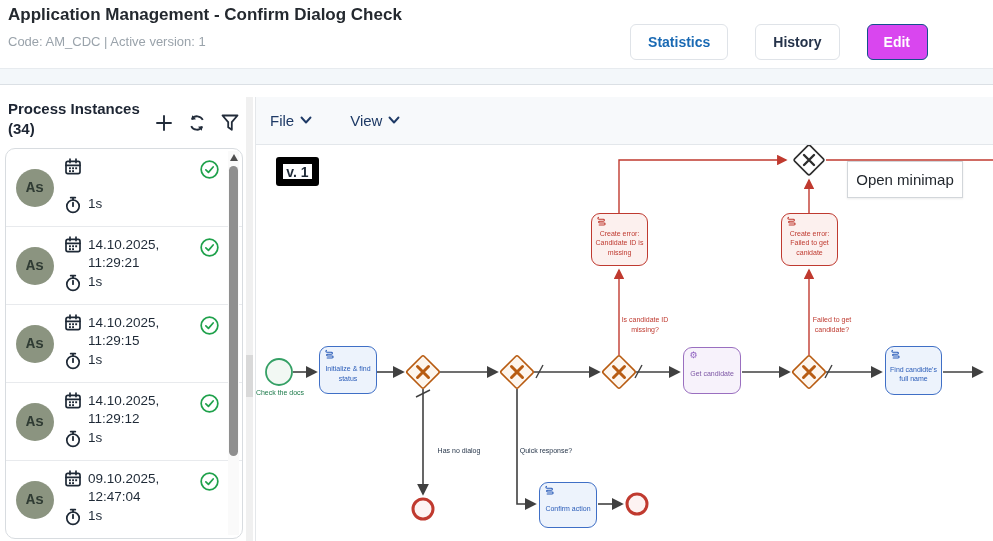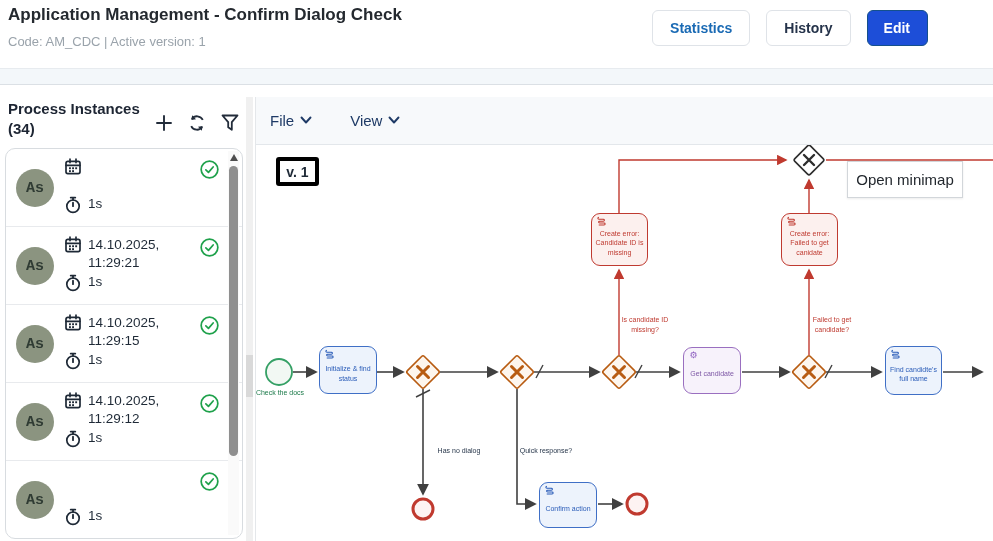--- a/index.html
+++ b/index.html
@@ -3,26 +3,26 @@
 <meta charset="utf-8">
 <style>
   * { margin:0; padding:0; box-sizing:border-box; }
   body { background:#fff; font-family:"Liberation Sans",sans-serif; }
   .page { position:relative; width:993px; height:541px; background:#fff; overflow:hidden; }
 
   
   .hdr { position:absolute; left:0; top:0; width:937px; height:62px; background:#fff; }
   .hdr-title { position:absolute; left:8px; top:5px; font-size:17px; font-weight:700; color:#24292f; }
   .hdr-sub { position:absolute; left:8px; top:34px; font-size:13px; color:#9aa3ab; }
-  .hdr-btns { position:absolute; right:9px; top:10px; display:flex; gap:16px; }
+  .hdr-btns { position:absolute; right:9px; top:24px; display:flex; gap:27px; }
   .btn { height:36px; padding:0 17px; border-radius:6px; border:1px solid #dfe3e8; background:#fff;
          font-size:14px; font-weight:600; font-family:inherit; cursor:pointer; display:flex; align-items:center; }
   .btn.stat { color:#1a6ab4; }
   .btn.hist { color:#25334a; }
-  .btn.edit { background:#1d4ed8; border-color:#14508c; color:#fff;padding-left:16px; }
+  .btn.edit { background:#d946ef; border-color:#14508c; color:#fff;padding-left:16px; }
 
   .strip { position:absolute; left:0; top:68px; width:993px; height:17px; background:#f3f7fa;
            border-top:1px solid #e7ebef; border-bottom:1px solid #dbe0e5; }
 
   
   .side-head { position:absolute; left:8px; top:99px; width:232px; display:flex; justify-content:space-between; }
   .side-title { width:138px; font-size:15px; font-weight:700; color:#1d2533; line-height:1.35; }
   .side-icons { display:flex; gap:13px; align-items:center; padding-top:8px; }
   .side-icons .ic { width:20px; height:20px; color:#222c3a; cursor:pointer; }
 
@@ -51,21 +51,21 @@
   
   .main { position:absolute; left:255px; top:97px; width:738px; height:444px; border-left:1px solid #e4e7ea; }
   .menubar { position:absolute; left:0; top:0; width:738px; height:48px; background:#f7f9fb;
              border-bottom:1px solid #e3e7eb; display:flex; align-items:center; gap:38px; padding-left:14px; }
   .menu-item { display:flex; align-items:center; gap:6px; font-size:15px; font-weight:500; color:#1e3a66; cursor:pointer; }
   .menu-item svg { width:12px; height:9px; }
 
   .canvas { position:absolute; left:0; top:48px; width:738px; height:396px; background:#fff; overflow:hidden; }
   .canvas svg.wires { position:absolute; left:0; top:0; }
 
-  .vbadge { position:absolute; left:20px; top:12px; width:43px; height:29px; border:4px solid #000000; border-radius:3px;
+  .vbadge { position:absolute; left:20px; top:12px; width:43px; height:29px; border:7px solid #000000; border-radius:3px;
             background:#fff; display:flex; align-items:center; justify-content:center;
             font-size:14px; font-weight:600; color:#1f2a37; cursor:pointer; }
   .minimap-btn { position:absolute; left:591px; top:16px; width:116px; height:37px; border:1px solid #d2d6da;
             background:#fff; box-shadow:0 1px 2px rgba(0,0,0,.08); display:flex; align-items:center; justify-content:center;
             font-size:15px; color:#23282e; cursor:pointer; }
 
   .task { position:absolute; border-radius:9px; border:1.4px solid; display:flex; align-items:center;
           justify-content:center; text-align:center; font-size:7px; line-height:1.35; padding:9px 3px 2px; cursor:pointer; }
   .task .tico { position:absolute; left:4px; top:2px; width:11px; height:11px; }
   .task.blue { border-color:#3f6fc6; background:#edf3fc; color:#2a5cb8; }
@@ -224,20 +224,34 @@
         <div class="pi-dur">1s</div>
       </div>
       <svg class="pi-check" viewBox="0 0 24 24">
         <circle cx="12" cy="12" r="8.7" fill="none" stroke="#1fa14b" stroke-width="1.8"></circle>
         <path d="M8.2 12.4 L10.9 15 L15.8 9.4" fill="none" stroke="#1fa14b" stroke-width="1.8" stroke-linecap="round" stroke-linejoin="round"></path>
       </svg>
     </div>
 
     <div class="pi-item">
       <div class="avatar">As</div>
+      <div class="pi-row1">
+        <svg class="pi-ic" viewBox="0 0 18 18">
+          <rect x="2" y="3.4" width="14" height="12.2" rx="1.8" fill="none" stroke="currentColor" stroke-width="1.7"></rect>
+          <path d="M6 1.2 V4.6 M12 1.2 V4.6 M2 7.3 H16" stroke="currentColor" stroke-width="1.7" stroke-linecap="round"></path>
+          <g fill="currentColor">
+              <rect x="5" y="9.3" width="1.9" height="1.9"></rect>
+              <rect x="8.1" y="9.3" width="1.9" height="1.9"></rect>
+              <rect x="11.2" y="9.3" width="1.9" height="1.9"></rect>
+              <rect x="5" y="12.2" width="1.9" height="1.9"></rect>
+              <rect x="8.1" y="12.2" width="1.9" height="1.9"></rect>
+            </g>
+        </svg>
+        <div class="pi-date">09.10.2025, 12:47:04</div>
+      </div>
       <div class="pi-row2">
         <svg class="pi-ic" viewBox="0 0 18 18">
           <circle cx="9" cy="10.2" r="6.2" fill="none" stroke="currentColor" stroke-width="1.7"></circle>
           <path d="M9 4 V2.2 M6.7 1.6 H11.3 M9 10.2 V6.7" stroke="currentColor" stroke-width="1.8" stroke-linecap="round"></path>
         </svg>
         <div class="pi-dur">1s</div>
       </div>
       <svg class="pi-check" viewBox="0 0 24 24">
         <circle cx="12" cy="12" r="8.7" fill="none" stroke="#1fa14b" stroke-width="1.8"></circle>
         <path d="M8.2 12.4 L10.9 15 L15.8 9.4" fill="none" stroke="#1fa14b" stroke-width="1.8" stroke-linecap="round" stroke-linejoin="round"></path>

